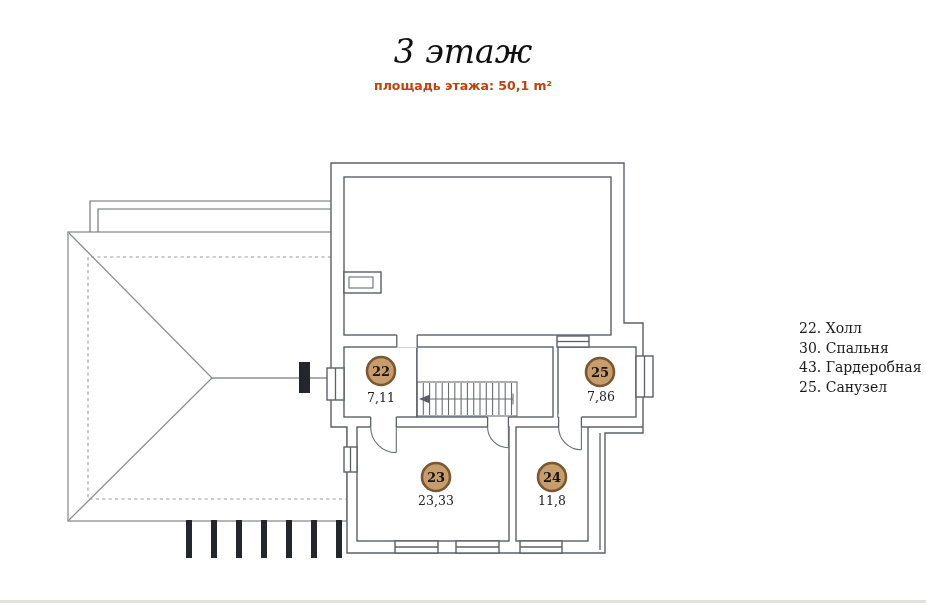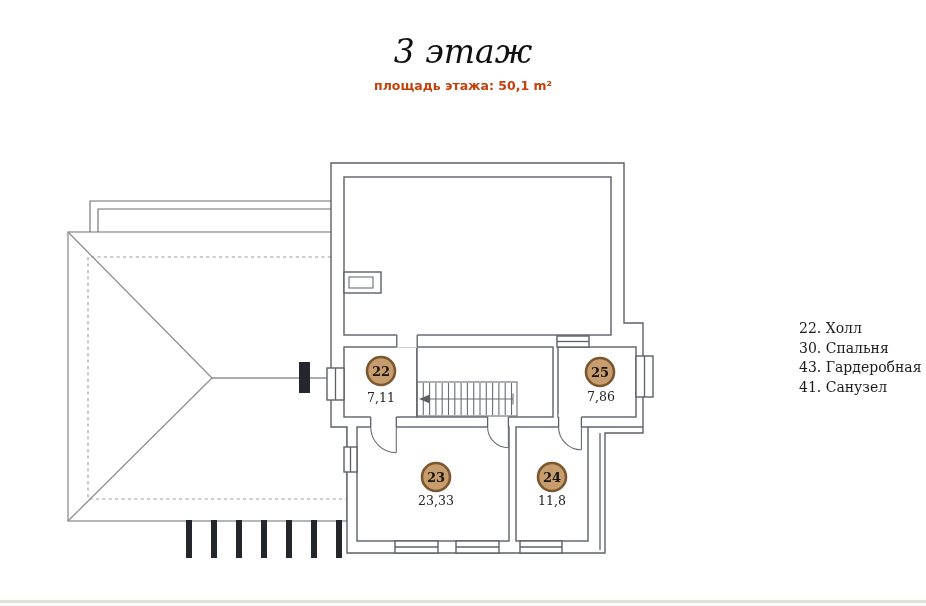--- a/index.html
+++ b/index.html
@@ -158,17 +158,17 @@
         <text class="badge-num" x="552" y="481.5">24</text>
         <text class="area" x="552" y="505">11,8</text>
       </g>
     </g>
   </svg>
 
   <div class="legend">
     <div>22. Холл</div>
     <div>30. Спальня</div>
     <div>43. Гардеробная</div>
-    <div>41. Санузел</div>
+    <div>25. Санузел</div>
   </div>
 
   <div class="divider"></div>
 </div>
 
 </body></html>

